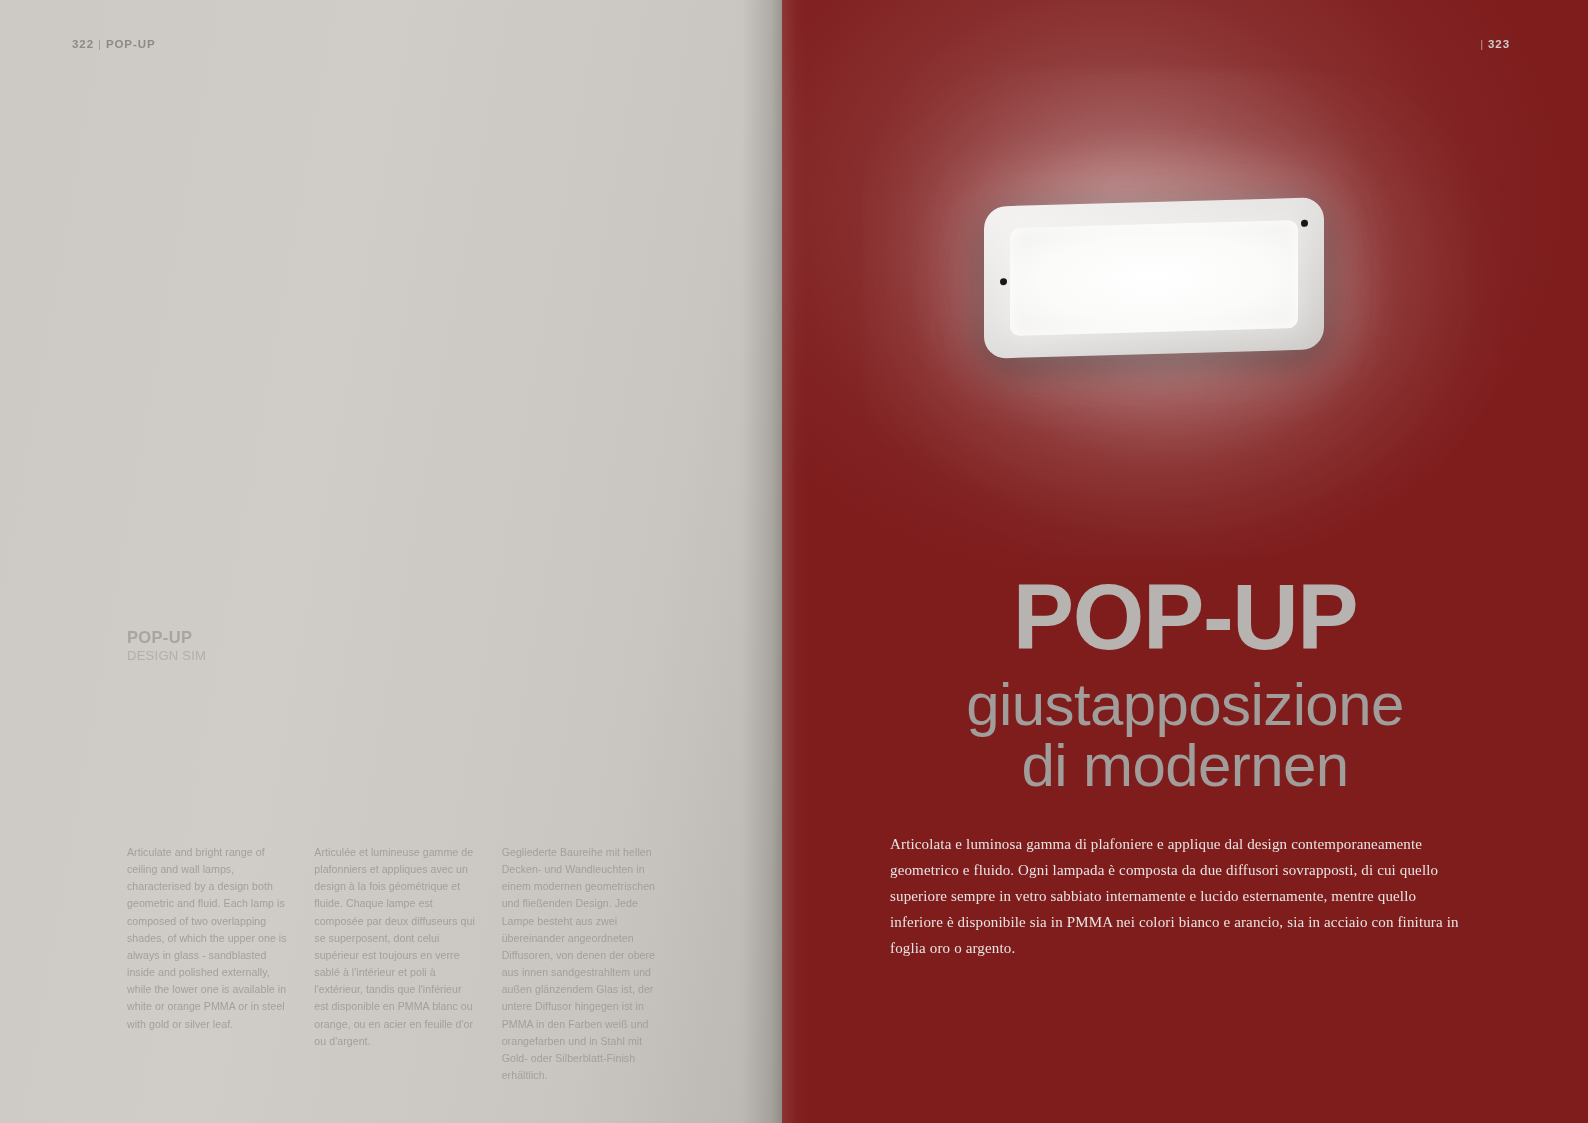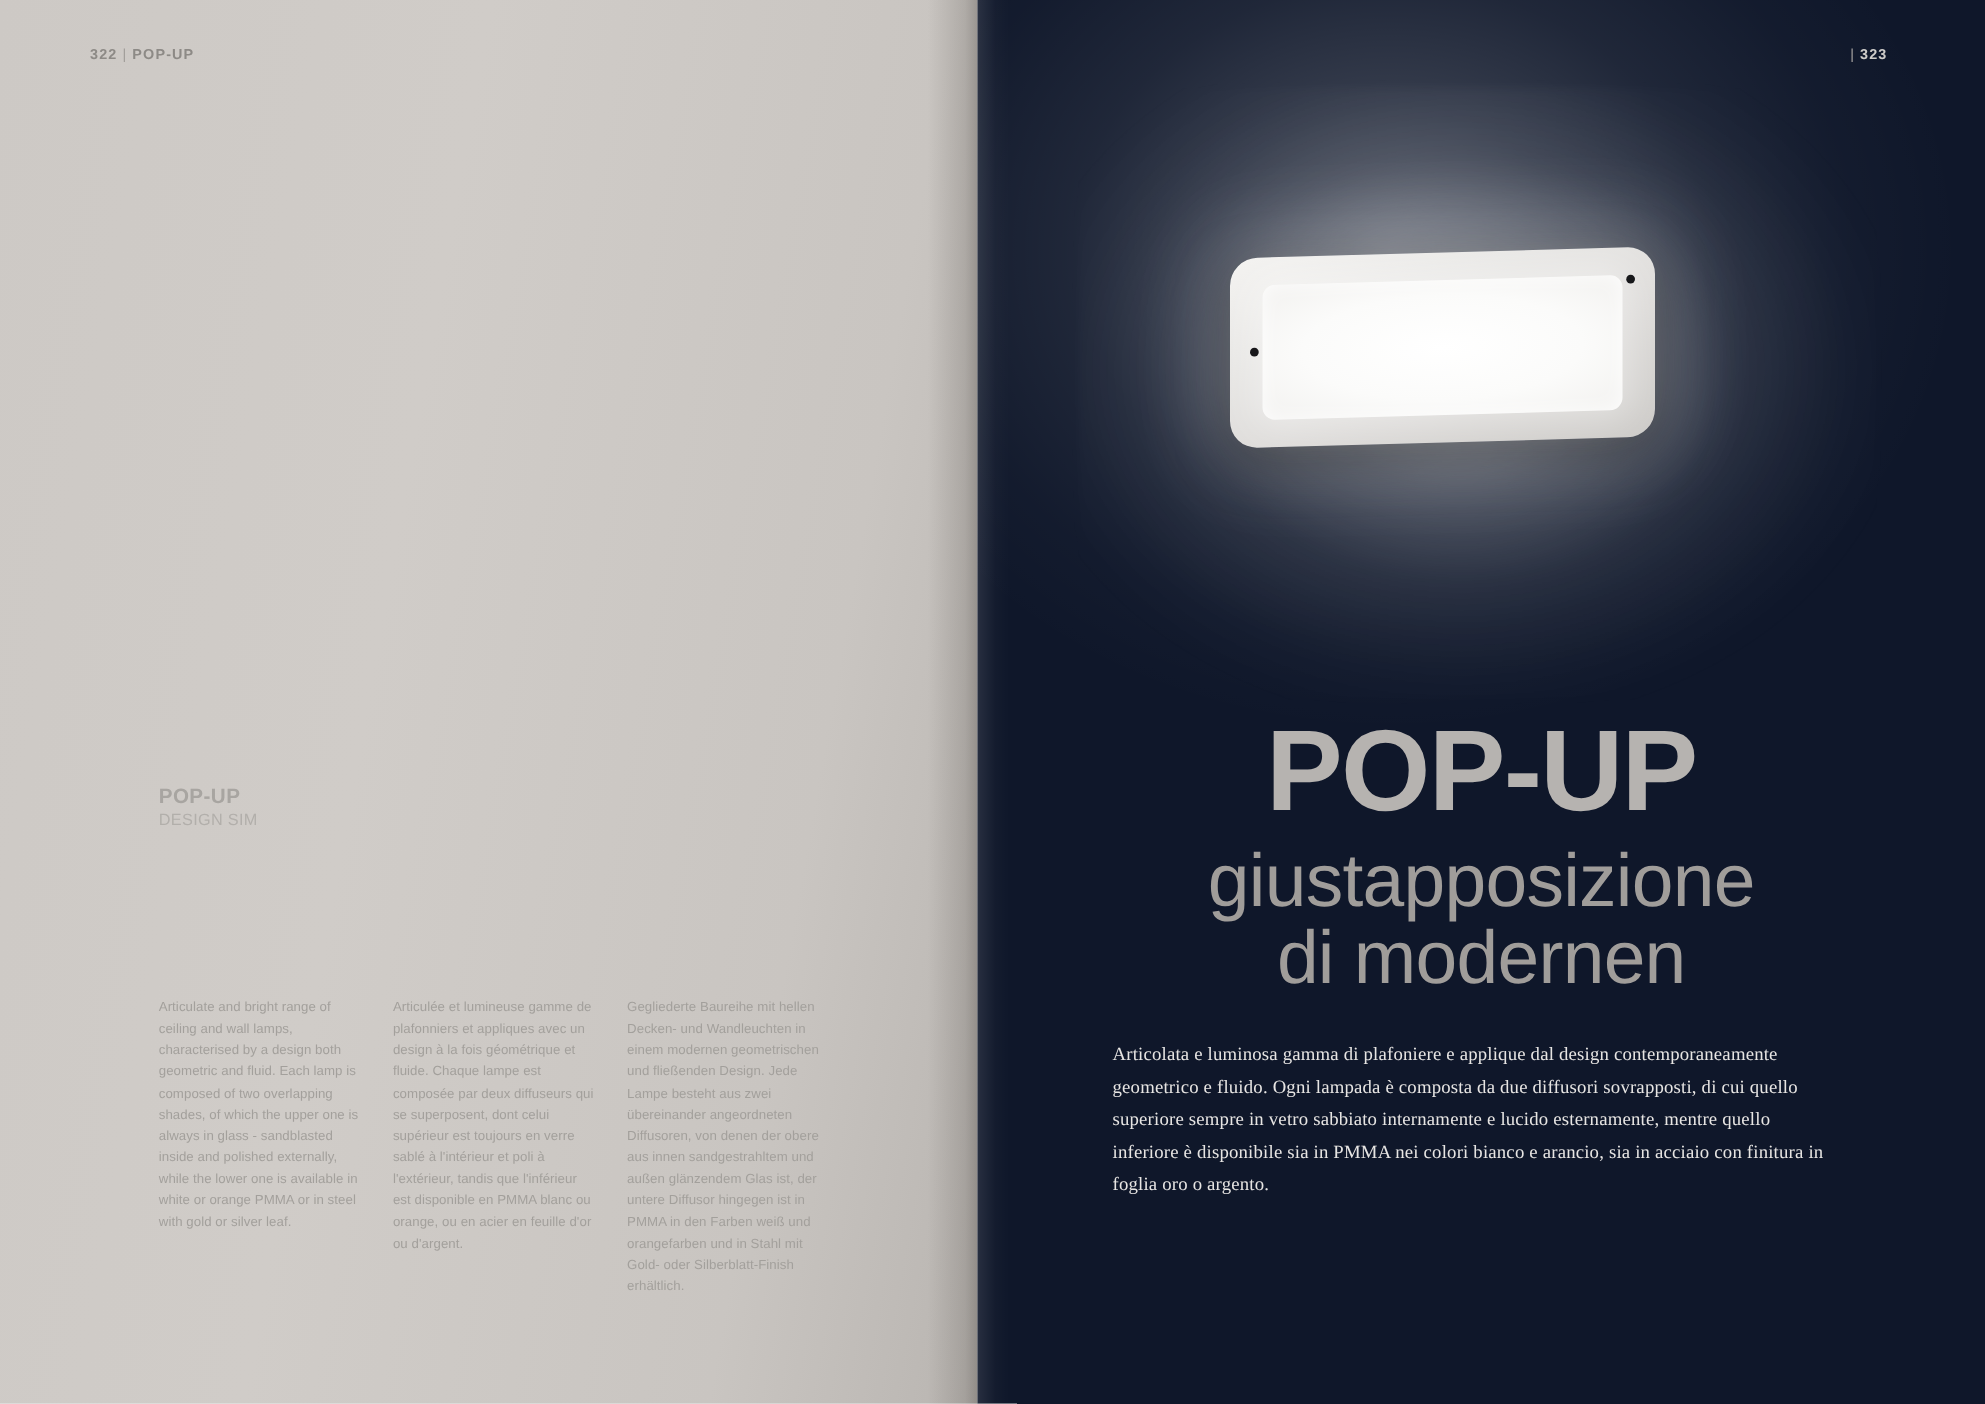--- a/index.html
+++ b/index.html
@@ -66,42 +66,42 @@
     font-weight: normal;
     letter-spacing: 0.02em;
     color: #b2afab;
     line-height: 1.2;
     margin-top: 1px;
   }
 
   .left-columns {
     position: absolute;
     left: 127px;
-    top: 798px;
+    top: 844px;
     width: 560px;
     display: flex;
     gap: 2px;
   }
   .col {
     width: 186px;
     padding-right: 22px;
     box-sizing: border-box;
     font-size: 10.6px;
     line-height: 1.62;
     color: #a3a09c;
     letter-spacing: 0.005em;
     text-align: left;
   }
 
   
   .page-right {
     position: relative;
     width: 806px;
     height: 1123px;
-    background: #0f172a;
+    background: #7f1d1d;
     overflow: hidden;
   }
   .page-right::before {
     content: "";
     position: absolute;
     left: -120px;
     top: -180px;
     width: 900px;
     height: 760px;
     background: radial-gradient(ellipse at 50% 50%, rgba(255,255,255,0.30) 0%, rgba(255,255,255,0.16) 22%, rgba(255,255,255,0.07) 40%, rgba(255,255,255,0.02) 58%, rgba(255,255,255,0) 72%);

